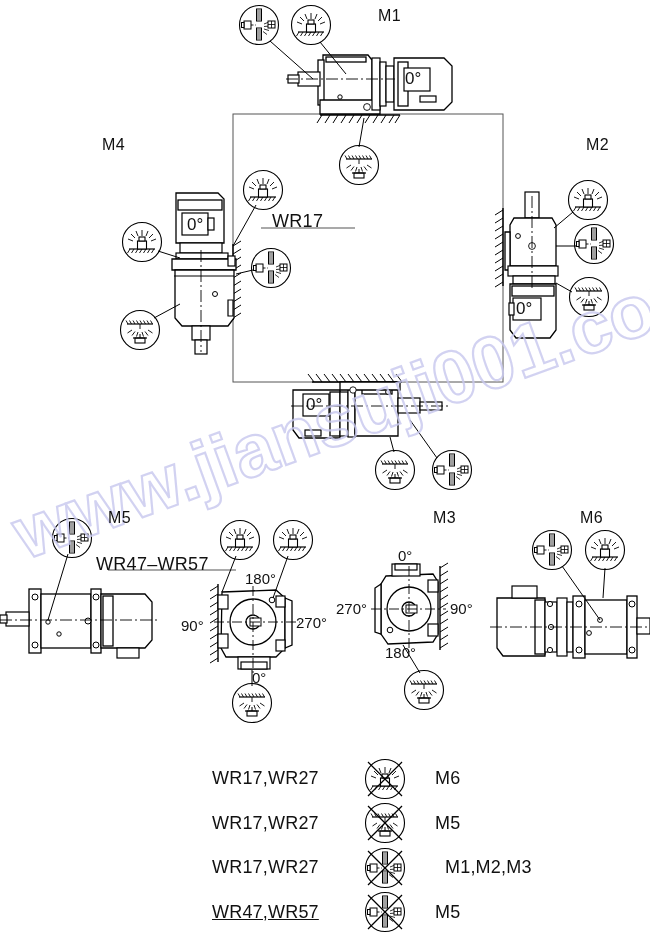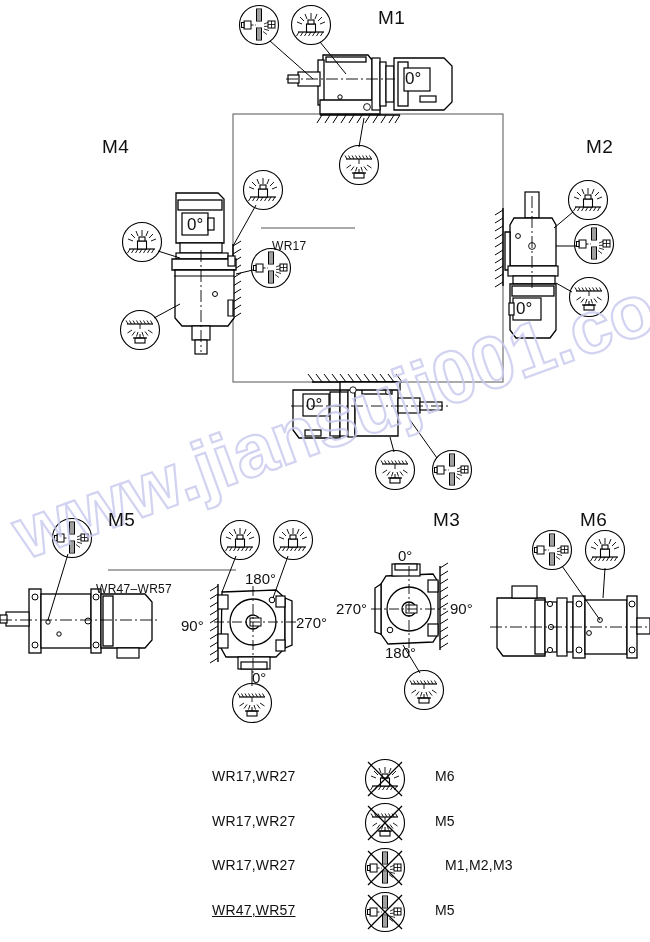--- a/index.html
+++ b/index.html
@@ -20,33 +20,32 @@
     background: #ffffff;
   }
   .lbl {
     position: absolute;
     font-family: "Liberation Sans", sans-serif;
     color: #111111;
     white-space: nowrap;
     line-height: 1;
   }
   .pos-label {
-    font-size: 19px;
+    font-size: 16px;
     letter-spacing: 0.5px;
   }
   .code-label {
-    font-size: 12px;
+    font-size: 18px;
     letter-spacing: 0.3px;
-    margin-top: 28px;
   }
   .deg-label {
     font-size: 15px;
   }
   .legend-text {
-    font-size: 14px;
+    font-size: 18px;
     letter-spacing: 0.2px;
   }
   svg { display: block; }
   #art {
     position: absolute;
     left: 0; top: 0;
   }
   .wm {
     position: absolute;
     left: 0; top: 0;

